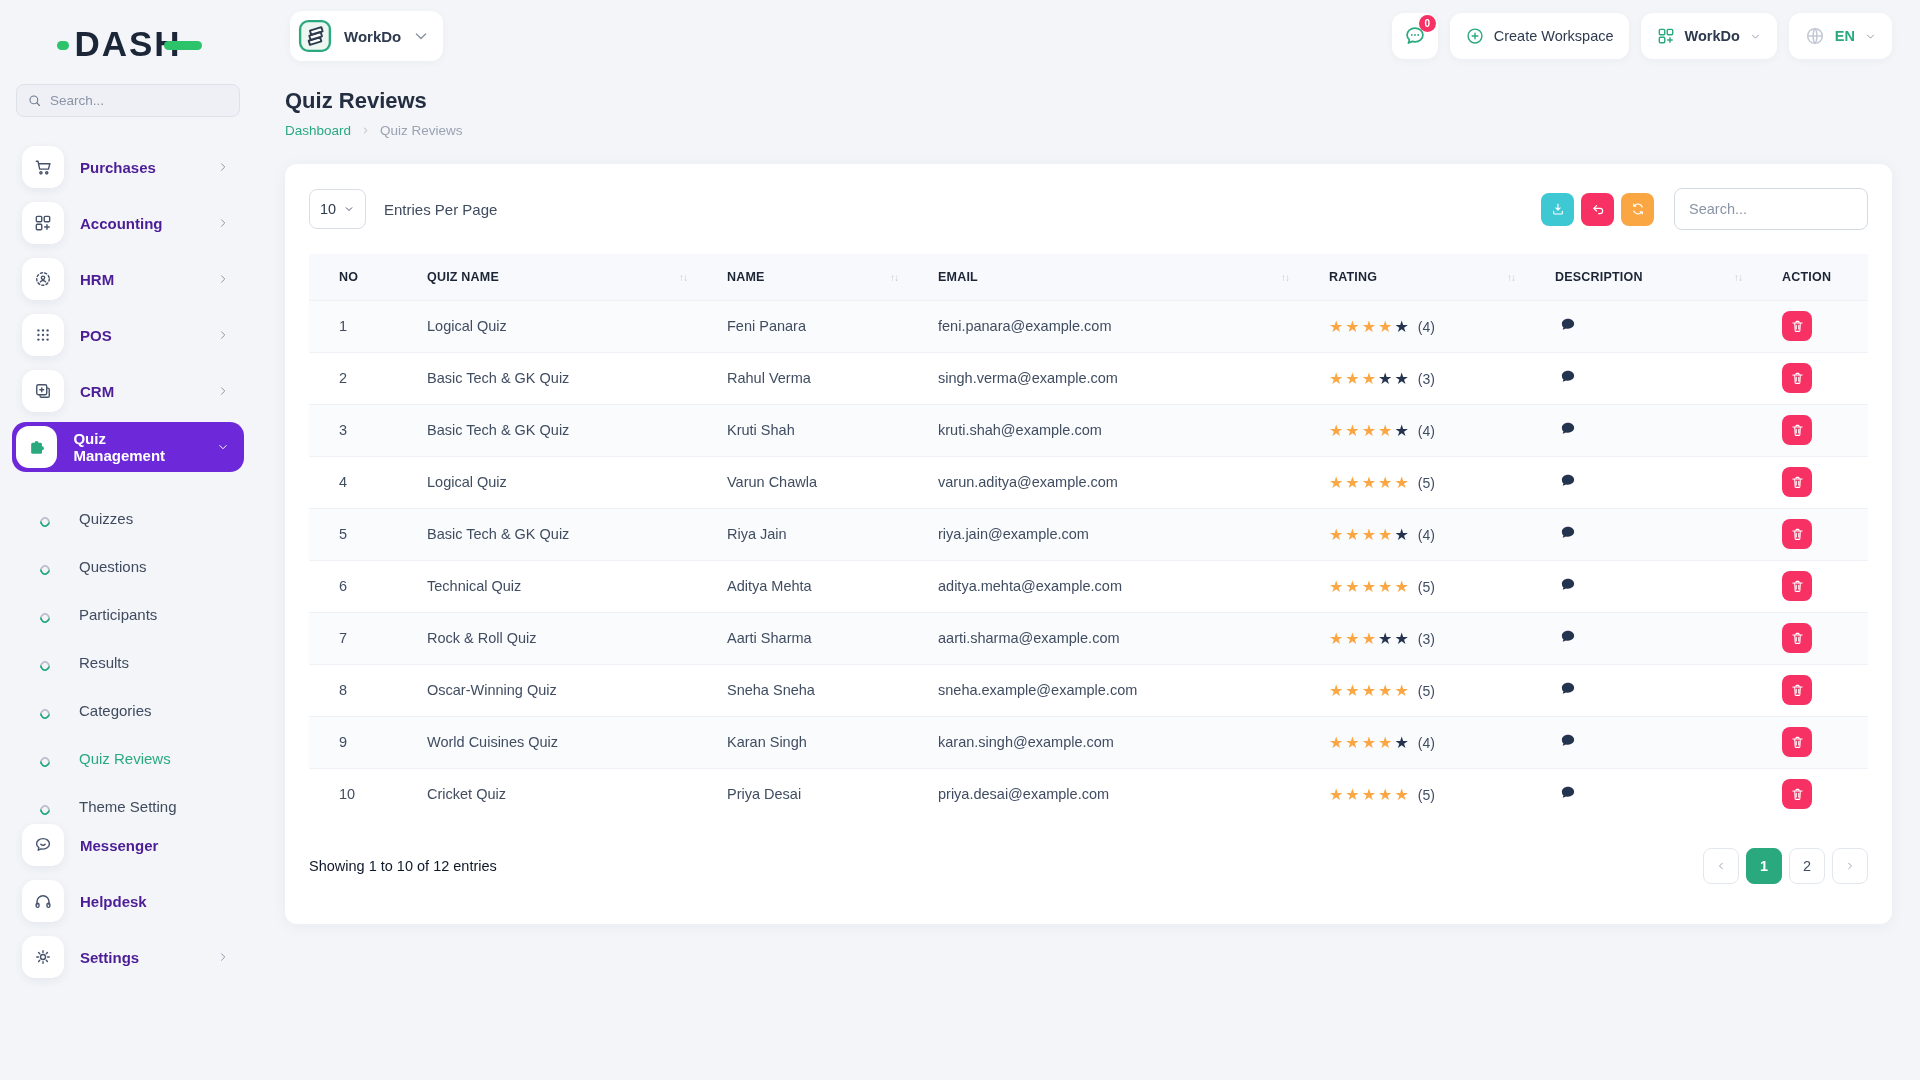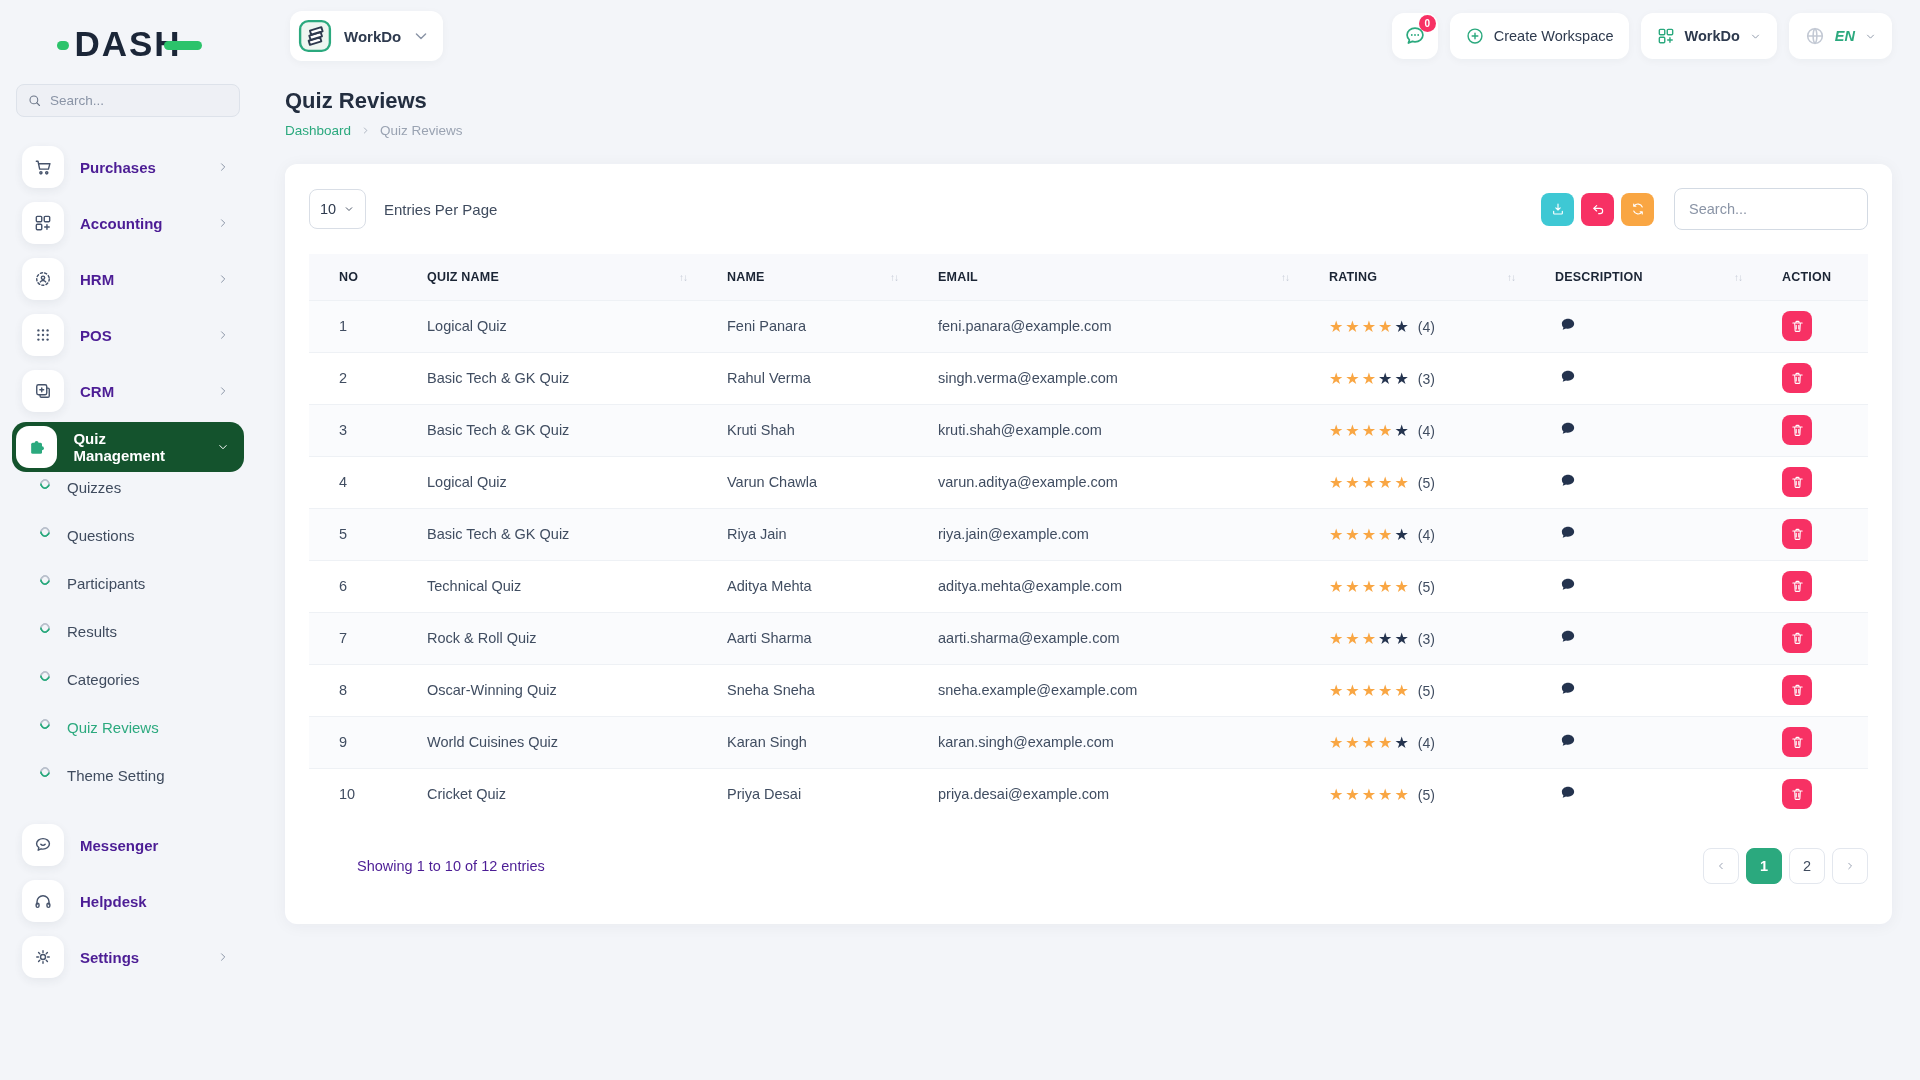--- a/index.html
+++ b/index.html
@@ -21,45 +21,45 @@
   .logo-bar { position:absolute; right:-20px; top:17px; width:38px; height:9px; border-radius:5px; background:#2cc36b; }
   .side-search { margin-top:20px; height:33px; background:#eef0f5; border:1px solid #dde2ea; border-radius:8px; display:flex; align-items:center; gap:8px; padding:0 10px; cursor:text; }
   .side-search .icn { width:15px; height:15px; color:#6d7789; }
   .side-search input { border:none; background:transparent; outline:none; width:100%; font-size:13.5px; color:#55607a; font-family:inherit; }
   .side-search input::placeholder { color:#8a94a6; }
   #side-menu { margin-top:22px; }
   .side-item { height:56px; display:flex; align-items:center; gap:16px; padding:0 10px 0 6px; cursor:pointer; color:#46536b; }
   .tile { width:42px; height:42px; background:#fff; border-radius:13px; box-shadow:0 3px 10px rgba(40,50,70,.07); display:flex; align-items:center; justify-content:center; color:#46536b; }
   .side-item .lbl { font-size:15px; font-weight:600; color:#4c1d95; }
   .side-item .chev { margin-left:auto; width:14px; height:14px; color:#8a94a6; }
-  .side-item.active { background:#14532d; border-radius:14px; height:50px; margin:3px -4px; padding:0 14px 0 4px; }
+  .side-item.active { background:#6d28d9; border-radius:14px; height:50px; margin:3px -4px; padding:0 14px 0 4px; }
   .side-item.active .tile { box-shadow:none; color:#2ba97e; }
   .side-item.active .lbl { color:#fff; font-weight:700; }
   .side-item.active .chev { color:#fff; }
   .submenu { padding:4px 0 2px; }
-  .sub-item { height:48px; display:flex; align-items:flex-start; gap:17px; padding-left:24px; font-size:15px; color:#3f4b5e; cursor:pointer; }
+  .sub-item { height:48px; display:flex; align-items:flex-end; gap:29px; padding-left:24px; font-size:15px; color:#3f4b5e; cursor:pointer; }
   .bullet { width:10px; height:10px; border-radius:50%; border:2px solid #b9c0cc; border-left-color:#2ba97e; border-bottom-color:#2ba97e; transform:rotate(-40deg); }
   .sub-item.active { color:#2ba97e; }
 
   
   .topbar { position:absolute; left:256px; top:0; right:0; height:72px; display:flex; align-items:center; padding:0 28px 0 34px; }
   .ws-chip { background:#fff; height:50px; border-radius:12px; display:flex; align-items:center; gap:10px; padding:6px 12px 6px 6px; cursor:pointer; box-shadow:0 2px 8px rgba(30,40,60,.04); }
   .ws-chip .app-ic { width:38px; height:38px; }
   .ws-lbl { font-size:15px; font-weight:600; color:#2e3a4e; }
   .chev { color:#8a94a6; }
   .top-right { margin-left:auto; display:flex; align-items:center; gap:12px; }
   .icon-tile { width:46px; height:46px; background:#fff; border-radius:12px; display:flex; align-items:center; justify-content:center; position:relative; cursor:pointer; box-shadow:0 2px 8px rgba(30,40,60,.04); color:#2ba97e; }
   .icon-tile .icn { width:24px; height:24px; }
   .badge { position:absolute; top:2px; right:2px; min-width:17px; height:17px; border-radius:9px; background:#f73164; color:#fff; font-size:10px; font-weight:700; display:flex; align-items:center; justify-content:center; }
   .pill { height:46px; background:#fff; border-radius:12px; display:flex; align-items:center; gap:9px; padding:0 15px; font-size:14.5px; color:#2e3a4e; cursor:pointer; box-shadow:0 2px 8px rgba(30,40,60,.04); }
   .pill .green { color:#2ba97e; }
   .pill .chev { width:13px; height:13px; }
   .pill .globe { width:22px; height:22px; color:#c3c9d4; }
   .semib { font-weight:600; }
-  .lang { color:#2ba97e; font-weight:600; font-size:14.5px;font-style:italic; }
+  .lang { color:#2ba97e; font-weight:600; font-size:14.5px; }
 
   
   main { position:absolute; left:256px; top:72px; right:0; bottom:0; }
   h1 { margin:16px 0 0 29px; font-size:22px; font-weight:700; color:#232e40; }
   .breadcrumb { margin:9px 0 0 29px; display:flex; align-items:center; gap:9px; font-size:13.5px; }
   .bc-home { color:#2ba97e; text-decoration:none; cursor:pointer; }
   .bc-sep { width:11px; height:11px; color:#9aa3b2; }
   .bc-cur { color:#9aa3b2; }
 
   .card { margin:26px 28px 0 29px; background:#fff; border-radius:12px; padding:24px; height:760px; box-shadow:0 2px 16px rgba(30,40,60,.05); }
@@ -86,21 +86,21 @@
   .stars { display:inline-flex; align-items:center; }
   .st { font-size:16px; letter-spacing:2px; }
   .st.f { color:#f9a643; }
   .st.e { color:#24334e; }
   .rt-count { margin-left:7px; font-size:14px; color:#404d61; }
   .chat-ic { width:18px; height:18px; color:#24334e; cursor:pointer; margin-left:4px; }
   .del-btn { width:30px; height:30px; border:none; border-radius:8px; background:#f73164; color:#fff; display:flex; align-items:center; justify-content:center; cursor:pointer; }
   .del-btn .icn { width:15px; height:15px; }
 
   .card-footer { display:flex; align-items:center; margin-top:28px; }
-  .summary { font-size:14.5px; color:#4c1d95;margin-left:48px; }
+  .summary { font-size:14.5px; color:#0f172a; }
   .pager { margin-left:auto; display:flex; gap:7px; }
   .page-btn { min-width:36px; height:36px; border:1px solid #e3e7ee; background:#fff; border-radius:8px; display:flex; align-items:center; justify-content:center; font-size:14.5px; color:#3f4b5e; cursor:pointer; font-family:inherit; }
   .page-btn .icn { width:12px; height:12px; color:#8a94a6; }
   .page-btn.active { background:#2ba97e; border-color:#2ba97e; color:#fff; font-weight:600; }
 </style>
 </head>
 <body>
 
 <aside class="sidebar">
   <div class="logo-wrap">

